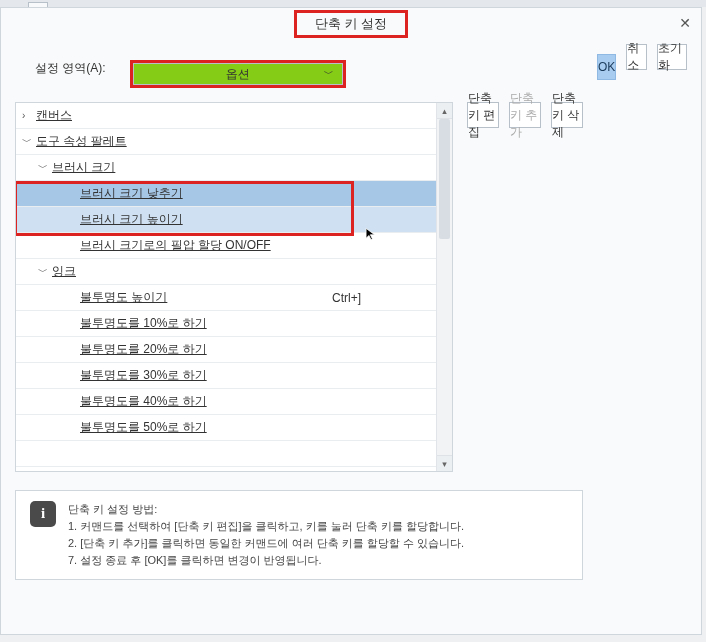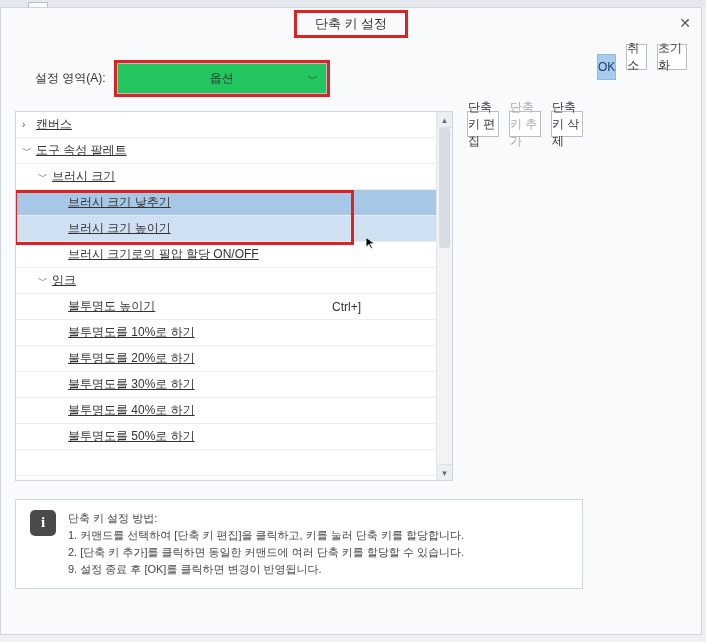--- a/index.html
+++ b/index.html
@@ -7,41 +7,41 @@
     .topstrip { height: 7px; background: #e4e8ec; }
     .minitab { position: absolute; top: 2px; left: 28px; width: 20px; height: 14px; background: #f7f9fb; border: 1px solid #b7c0c8; display:flex; align-items:center; justify-content:center; font-size:9px; color:#555;}
     .dialog { position: absolute; top: 7px; left: 0; right: 4px; bottom: 7px; background: #f9fafb; border: 1px solid #cfd6dc; }
     .titlebar { height: 30px; display: flex; align-items: flex-end; justify-content: center; position: relative; }
     .titlebox { border: 3px solid #d22; padding: 2px 18px; font-size: 13px; }
     .close-x { position: absolute; right: 10px; top: 7px; font-size: 14px; color: #555; cursor:pointer; }
     .content { position: absolute; top: 36px; left: 14px; right: 14px; bottom: 14px; }
     .uppersplit { display: flex; gap: 14px; }
     .leftcol { flex: 1; }
     .rightcol { width: 90px; display:flex; flex-direction:row; gap:10px; }
-    .filterrow { display:flex; align-items:center; gap:8px; margin: 16px 0 14px 20px; }
+    .filterrow { display:flex; gap:24px; margin: 16px 0 14px 20px; }
     .filterlabel { font-size: 12px; }
     .selectwrap { border: 3px solid #d22; display:inline-flex; }
-    .select { width: 210px; height: 31px; border: 1px solid #b7c0c8; background:#22c55e; display:flex; align-items:center; justify-content:center; position:relative; font-size:12px; cursor:pointer;}
+    .select { width: 210px; height: 22px; border: 1px solid #b7c0c8; background:#84cc16; display:flex; align-items:center; justify-content:center; position:relative; font-size:12px; cursor:pointer;}
     .select .caret { position:absolute; right:8px; font-size:10px; color:#333; }
     .btn { height: 26px; border: 1px solid #b7c0c8; background: #fff; display:flex; align-items:center; justify-content:center; font-size:12px; cursor:pointer; }
     .btn.primary { background:#a8ccf0; border-color:#8fb9e3; color:#1a3a5a; }
     .btn.disabled { color:#aaa; }
     .listpanel { margin-top: 2px; }
     .listarea { display:flex; }
     .treewrap { flex:1; border:1px solid #cfd6dc; background:#fff; height: 370px; overflow:hidden; display:flex; }
     .tree { flex:1; overflow:hidden; }
     .scrollbar { width:16px; background:#f1f3f5; border-left:1px solid #e1e5e9; position:relative; }
     .sb-up, .sb-down { height:16px; display:flex; align-items:center; justify-content:center; font-size:9px; color:#666; background:#eceff2; border-bottom:1px solid #dfe3e7;}
     .sb-down{ position:absolute; bottom:0; left:0; right:0; border-top:1px solid #dfe3e7; border-bottom:none;}
     .sb-thumb{ position:absolute; top:16px; left:2px; right:2px; height:120px; background:#d7dde3; border-radius:2px;}
     .row { height:26px; display:flex; align-items:center; border-bottom:1px solid #e9edf0; padding-left:6px; font-size:12px; }
     .row .chev { width:14px; font-size:10px; color:#555; }
     .row.ind1 { padding-left: 6px; }
     .row.ind2 { padding-left: 22px; }
-    .row.ind3 { padding-left: 38px; }
+    .row.ind3 { padding-left: 50px; }
     .row .label { flex:1;text-decoration:underline; }
     .row .sc { width: 110px; text-align:left; padding-left:6px; }
     .row.sel1 { background:#a7c7e7; }
     .row.sel2 { background:#cfe0f2; }
     .redbox-sel { position:absolute; border:3px solid #d22; pointer-events:none; }
     .cursor { position:absolute; font-size:16px; color:#000; pointer-events:none; }
     .sidebtns { width: 116px; display:flex; flex-direction:row; gap:10px; margin-left:14px; }
     .infobox { margin-top: 18px; border:1px solid #cfd6dc; background:#fff; padding:10px 14px; display:flex; gap:12px; font-size:11px; line-height:1.55; color:#444; }
     .infoicon { width:26px; height:26px; border-radius:5px; background:#4a4a4a; color:#fff; display:flex; align-items:center; justify-content:center; font-weight:bold; font-family: Georgia, serif; font-size:15px; flex-shrink:0;}
     svg.arrow { width:14px; height:14px; }
@@ -167,21 +167,21 @@
             </div>
           </div>
         </div>
 
         <div class="infobox">
           <div class="infoicon">i</div>
           <div>
             <div>단축 키 설정 방법:</div>
             <div>1. 커맨드를 선택하여 [단축 키 편집]을 클릭하고, 키를 눌러 단축 키를 할당합니다.</div>
             <div>2. [단축 키 추가]를 클릭하면 동일한 커맨드에 여러 단축 키를 할당할 수 있습니다.</div>
-            <div>9. 설정 종료 후 [OK]를 클릭하면 변경이 반영됩니다.</div>
+            <div>7. 설정 종료 후 [OK]를 클릭하면 변경이 반영됩니다.</div>
           </div>
         </div>
       </div>
 
       <div class="rightcol">
         <div class="btn primary" style="margin-top:10px;">OK</div>
         <div class="btn">취소</div>
         <div class="btn">초기화</div>
       </div>
     </div>

